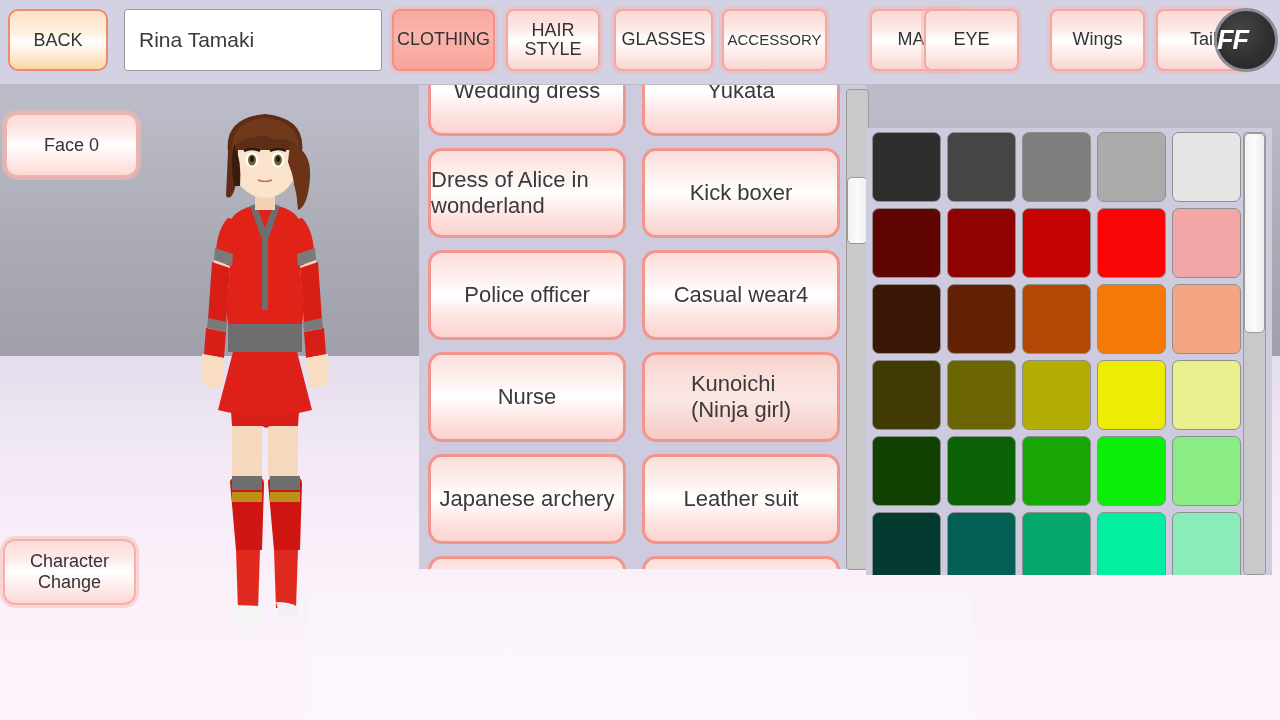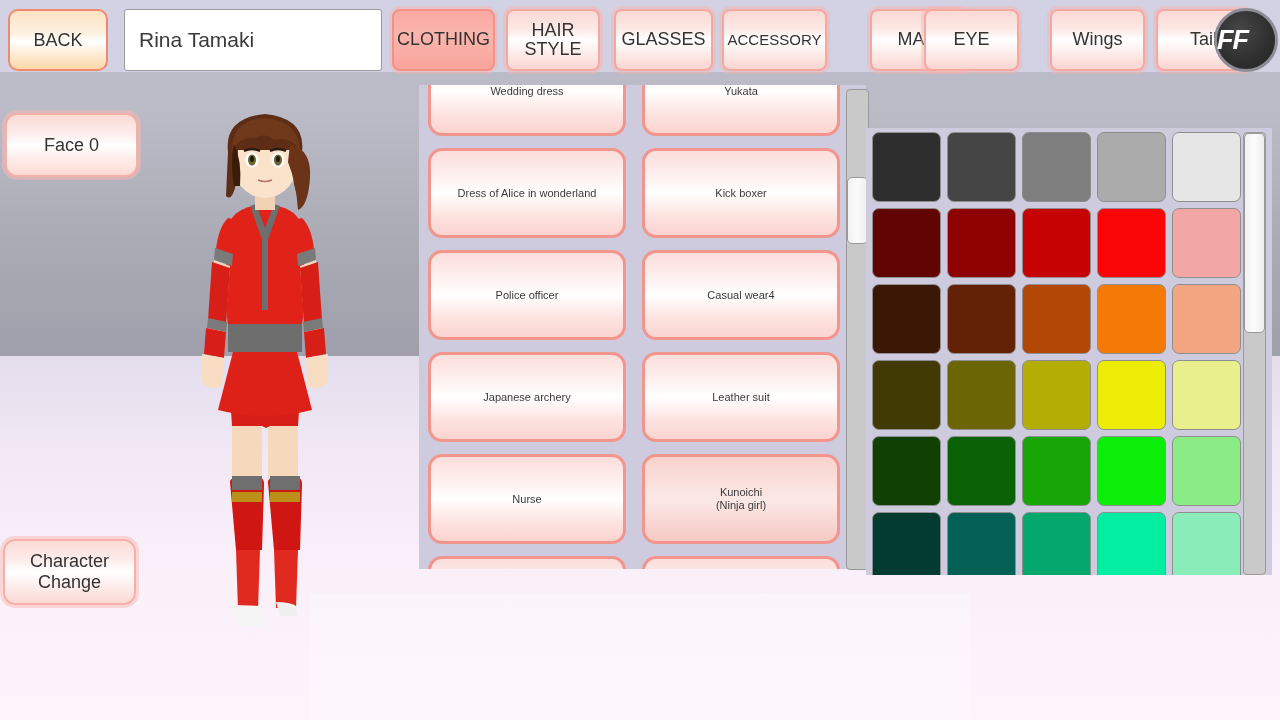--- a/index.html
+++ b/index.html
@@ -27,21 +27,21 @@
   .floor-panel {
     position: absolute; left: 310px; top: 593px; width: 660px; height: 127px;
     background: rgba(255,255,255,0.28);
   }
 
   
   .character { position: absolute; left: 170px; top: 110px; width: 190px; height: 570px; }
 
   
   .topbar {
-    position: absolute; left: 0; top: 0; width: 1280px; height: 72px;
+    position: absolute; left: 0; top: 0; width: 1280px; height: 84px;
     background: #d3d2e4;
   }
 
   .back-btn {
     position: absolute; left: 8px; top: 9px; width: 100px; height: 62px;
     border: 2px solid #f08a6e;
     border-radius: 10px;
     background: linear-gradient(180deg,#fde2c4 0%, #fdf2e2 40%, #ffffff 52%, #fbd7a8 100%);
     display: flex; align-items: center; justify-content: center;
     font-size: 18px; color: #333; box-sizing: border-box;
@@ -111,22 +111,22 @@
   .list-grid {
     position: absolute; left: 9px; top: -39px; width: 425px;
   }
   .list-row { display: flex; gap: 16px; margin-bottom: 12px; }
   .list-item {
     width: 198px; height: 90px;
     border: 3px solid #f2958c;
     border-radius: 14px;
     background: linear-gradient(180deg,#fcdedb 0%, #fdeeec 26%, #ffffff 50%, #fde3e0 78%, #fbd3cf 100%);
     display: flex; align-items: center; justify-content: center;
-    text-align: center; line-height: 1.18;
-    font-size: 11px; color: #3a3a3a;
+    line-height: 1.18;
+    font-size: 22px; color: #3a3a3a;
     box-sizing: border-box;
   }
   .list-item.selected {
     background: linear-gradient(180deg,#f9d2cd 0%, #fae0dc 30%, #fbe8e5 52%, #f8d6d2 80%, #f6c9c4 100%);
   }
 
   
   .sb-track {
     position: absolute;
     background: #c9c9c9;
@@ -307,32 +307,32 @@
         <div class="list-row">
           <div class="list-item">
             <span>Police officer</span>
           </div>
           <div class="list-item">
             <span>Casual wear4</span>
           </div>
         </div>
         <div class="list-row">
           <div class="list-item">
-            <span>Japanese archery</span>
-          </div>
-          <div class="list-item">
-            <span>Leather suit</span>
-          </div>
-        </div>
-        <div class="list-row">
-          <div class="list-item">
             <span>Nurse</span>
           </div>
           <div class="list-item selected">
             <span>Kunoichi<br>(Ninja girl)</span>
+          </div>
+        </div>
+        <div class="list-row">
+          <div class="list-item">
+            <span>Japanese archery</span>
+          </div>
+          <div class="list-item">
+            <span>Leather suit</span>
           </div>
         </div>
         <div class="list-row">
           <div class="list-item">
             <span></span>
           </div>
           <div class="list-item">
             <span></span>
           </div>
         </div>

